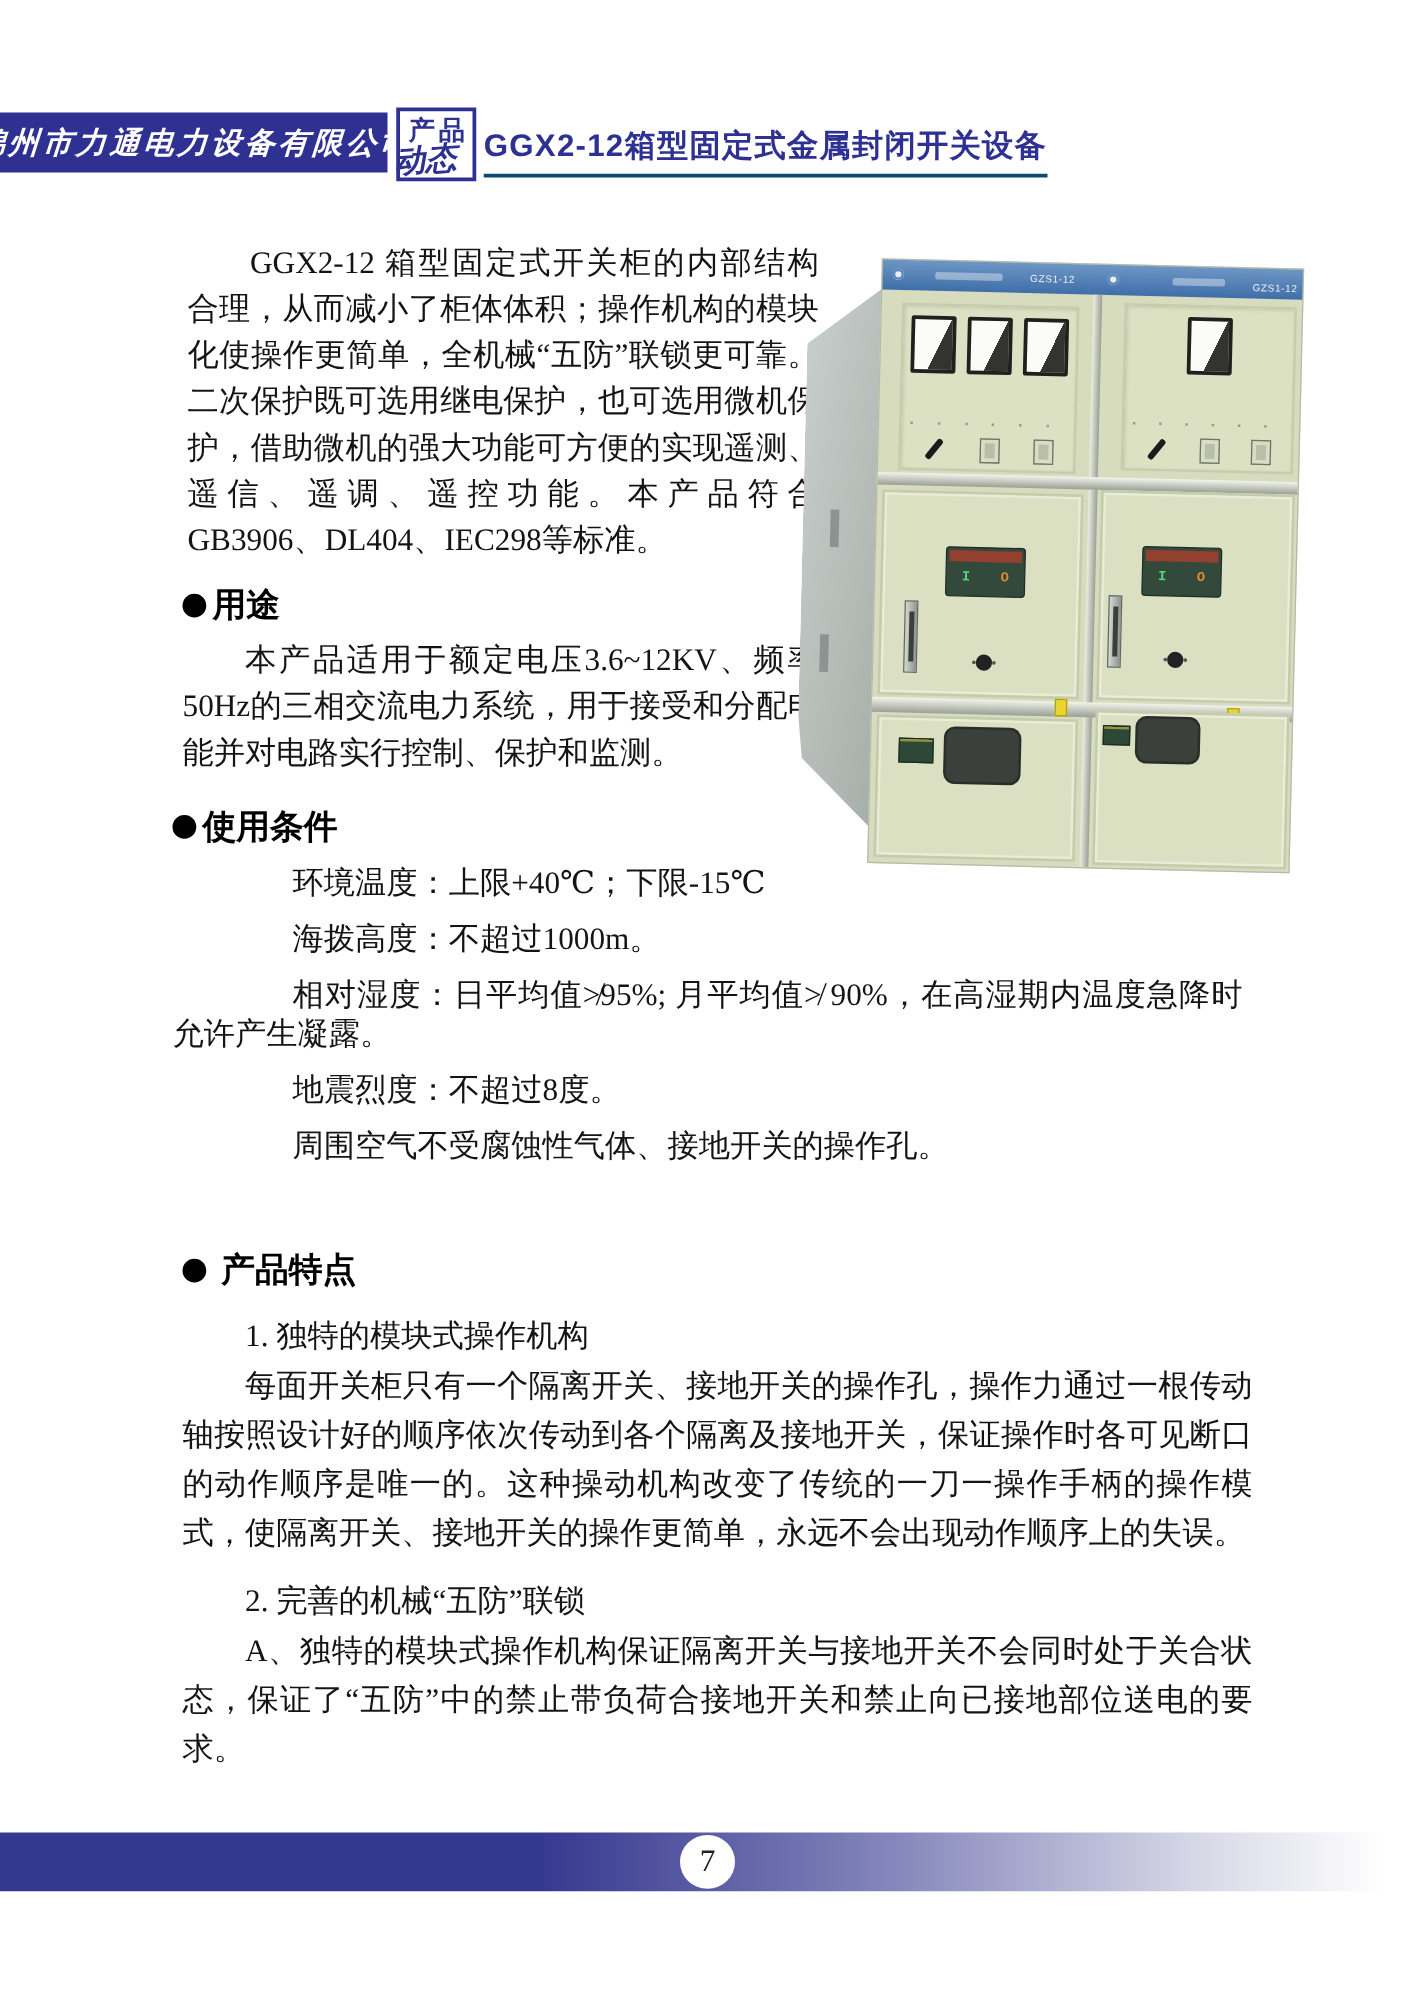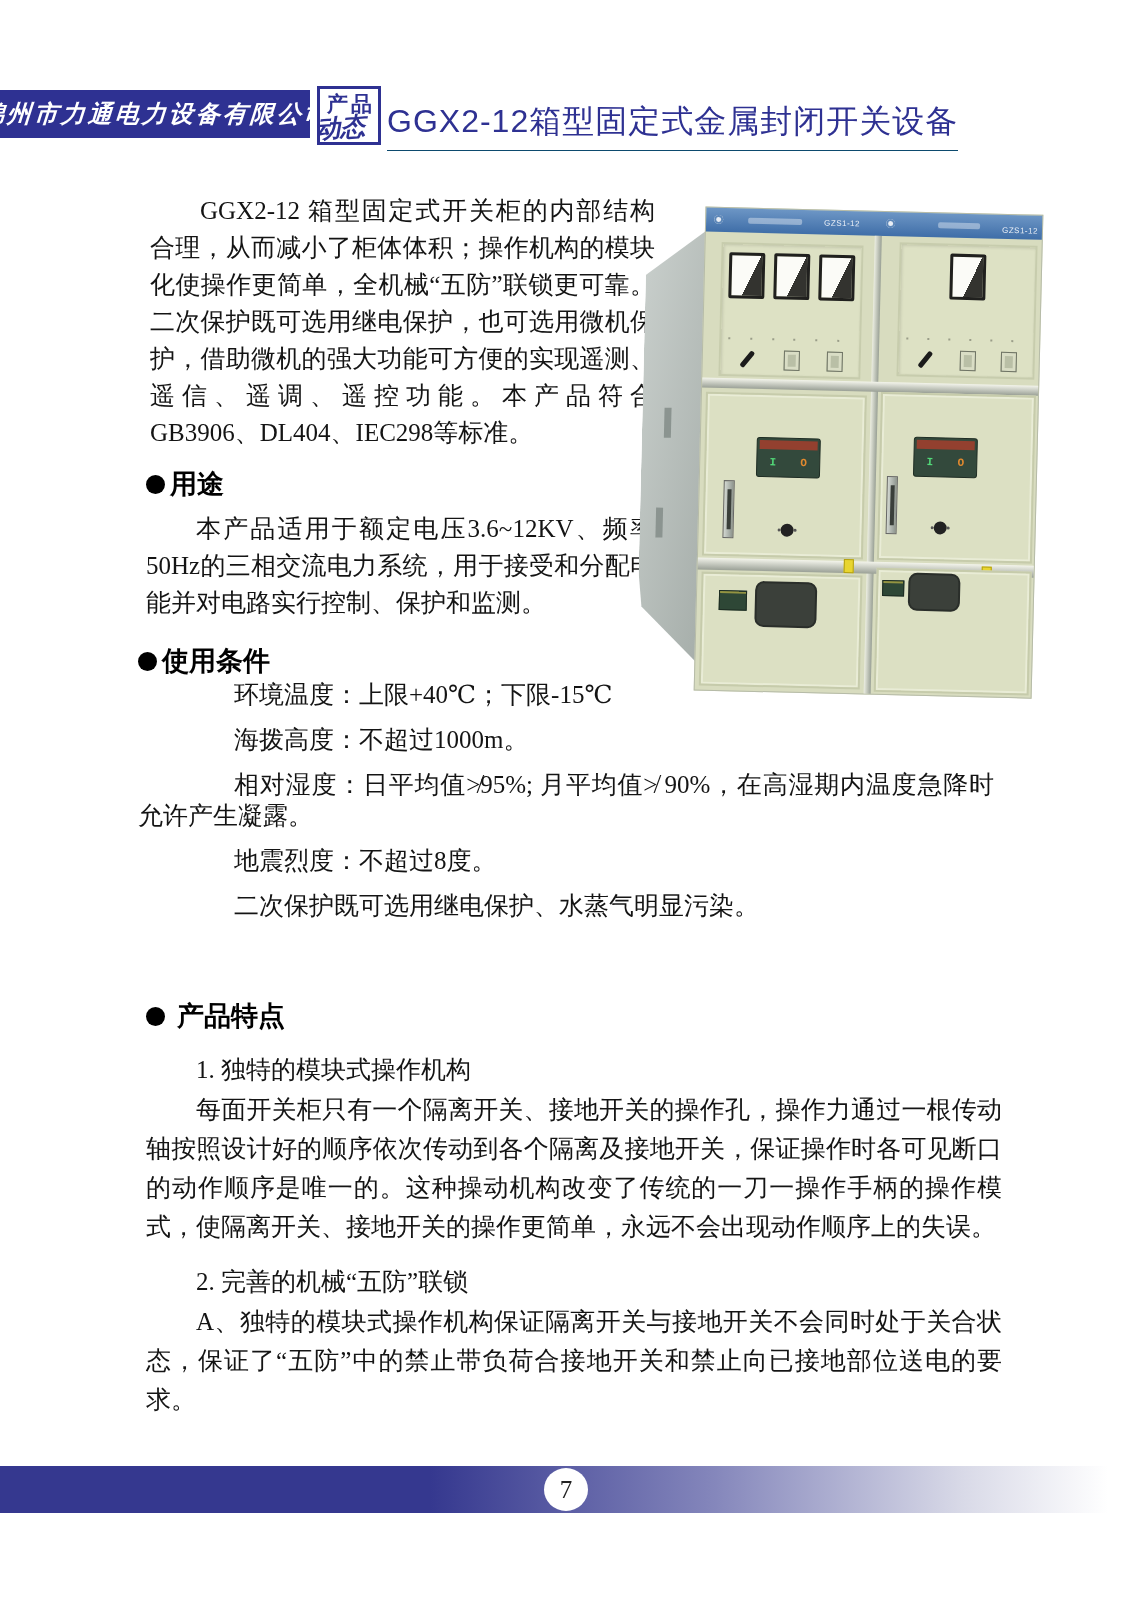--- a/index.html
+++ b/index.html
@@ -12,33 +12,33 @@
     background:#2e3192; display:flex; align-items:center; justify-content:center; }
   .company { color:#fff; font-family:"Liberation Serif",serif; font-style:italic; font-weight:bold;
     font-size:24px; letter-spacing:3px; white-space:nowrap; transform:skewX(-4deg); }
   .badge { position:absolute; left:317px; top:86px; width:64px; height:59px;
     border:3px solid #2e3192; color:#2e3192; }
   .badge-l1 { position:absolute; top:1px; right:3px; font-family:"Liberation Sans",sans-serif;
     font-weight:bold; font-size:21px; letter-spacing:3px; white-space:nowrap; }
   .badge-l2 { position:absolute; bottom:-2px; left:-5px; font-family:"Liberation Serif",serif;
     font-weight:bold; font-style:italic; font-size:25px; white-space:nowrap; transform:rotate(-4deg); }
   .page-title { position:absolute; left:387px; top:100px; font-family:"Liberation Sans",sans-serif;
-    font-weight:normal; font-size:32px; color:#2e3192; letter-spacing:1px;
-    border-bottom:1px solid #0c4a6e; padding-bottom:6px; white-space:nowrap; }
+    font-weight:bold; font-size:25px; color:#2e3192; letter-spacing:1px;
+    border-bottom:3px solid #0c4a6e; padding-bottom:6px; white-space:nowrap; }
 
   
   .body-text { font-size:25px; text-align:justify; }
   .intro { position:absolute; left:150px; top:192px; width:505px; line-height:37px; text-indent:50px; }
   .sec-h { display:flex; align-items:center; font-family:"Liberation Sans",sans-serif;
     font-weight:bold; font-size:27px; color:#000; }
   .bullet { width:19px; height:19px; border-radius:50%; background:#000; margin-right:5px; flex:0 0 auto; }
   .usage-block { position:absolute; left:146px; top:466px; width:509px; }
   .usage-body { margin-top:8px; line-height:37px; text-indent:50px; }
   .cond-block { position:absolute; left:138px; top:643px; width:856px; }
-  .cond-list { }
+  .cond-list { margin-top:12px; }
   .cond-item { font-size:25px; line-height:31px; margin-bottom:14px; text-indent:96px; text-align:justify; }
   .features-block { position:absolute; left:146px; top:998px; width:856px; }
   .feat-h .bullet { margin-right:12px; }
   .feat-t { font-size:25px; line-height:40px; margin-top:16px; text-indent:50px; }
   .feat-b { font-size:25px; line-height:39px; text-indent:50px; text-align:justify; }
 
   
   .photo { position:absolute; left:642px; top:196px; width:400px; height:514px; }
   .cab { position:absolute; inset:0; transform:rotate(1.4deg); transform-origin:30% 30%; }
   .cab-side { position:absolute; left:2px; top:34px; width:62px; height:436px;
@@ -128,21 +128,21 @@
   <div class="cond-block">
     <div class="sec-h">
       <span class="bullet"></span>
       <span>使用条件</span>
     </div>
     <div class="cond-list">
       <div class="cond-item">环境温度：上限+40℃；下限-15℃</div>
       <div class="cond-item">海拨高度：不超过1000m。</div>
       <div class="cond-item">相对湿度：日平均值≯95%; 月平均值≯ 90%，在高湿期内温度急降时允许产生凝露。</div>
       <div class="cond-item">地震烈度：不超过8度。</div>
-      <div class="cond-item">二次保护既可选用继电保护、水蒸气明显污染。</div>
+      <div class="cond-item">周围空气不受腐蚀性气体、接地开关的操作孔。</div>
     </div>
   </div>
 
   <div class="features-block">
     <div class="sec-h feat-h">
       <span class="bullet"></span>
       <span>产品特点</span>
     </div>
     <div class="feat-t">1. 独特的模块式操作机构</div>
     <p class="feat-b">每面开关柜只有一个隔离开关、接地开关的操作孔，操作力通过一根传动轴按照设计好的顺序依次传动到各个隔离及接地开关，保证操作时各可见断口的动作顺序是唯一的。这种操动机构改变了传统的一刀一操作手柄的操作模式，使隔离开关、接地开关的操作更简单，永远不会出现动作顺序上的失误。</p>

